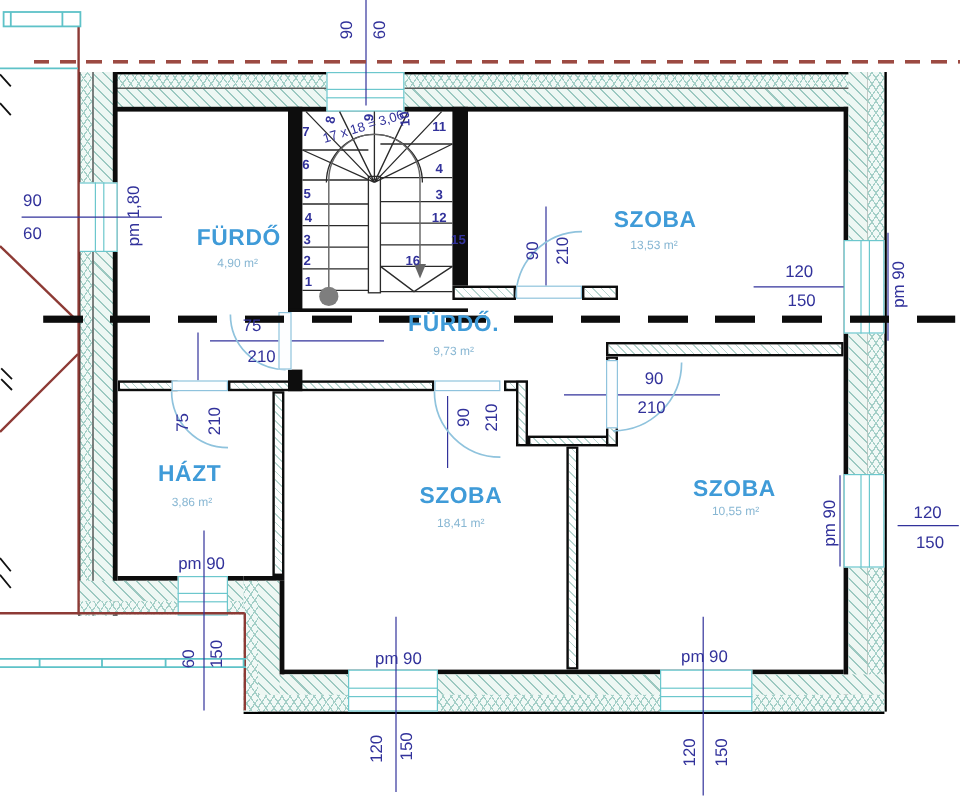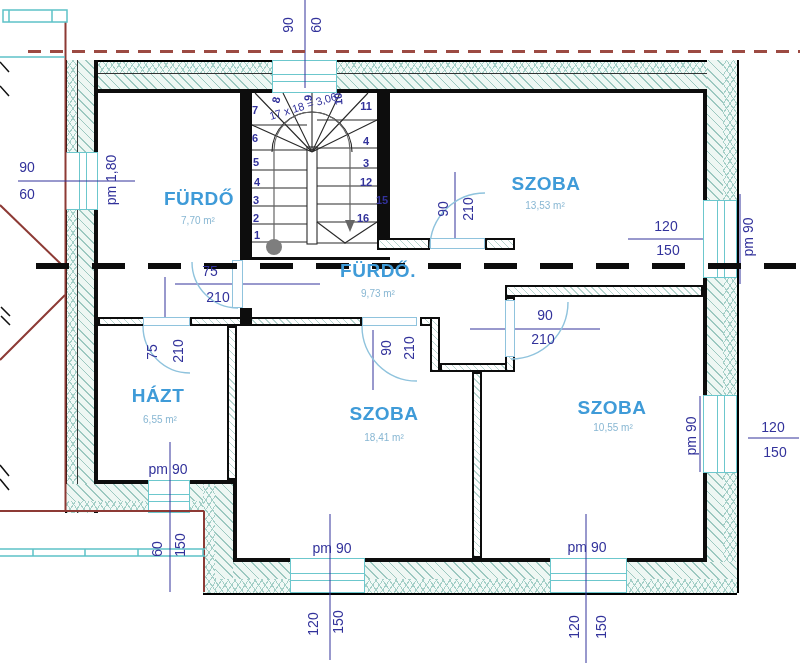--- a/index.html
+++ b/index.html
@@ -171,27 +171,27 @@
       <polygon points="345,220 355,220 350,232" fill="#666"></polygon>
       <circle cx="274" cy="247" r="8" fill="#7e7e7e"></circle>
     </g>
   </svg>
 
   <div class="dash-red"></div>
   <div class="dash-sec"></div>
 
 
   <div class="rn" style="left:199px;top:199px;">FÜRDŐ</div>
-  <div class="ra" style="left:198px;top:220px;">7,70 m²</div>
+  <div class="ra" style="left:198px;top:220px;">4,90 m²</div>
   <div class="rn" style="left:546px;top:184px;">SZOBA</div>
   <div class="ra" style="left:545px;top:205px;">13,53 m²</div>
   <div class="rn" style="left:378px;top:271px;">FÜRDŐ.</div>
   <div class="ra" style="left:378px;top:293px;">9,73 m²</div>
   <div class="rn" style="left:158px;top:396px;">HÁZT</div>
-  <div class="ra" style="left:160px;top:419px;">6,55 m²</div>
+  <div class="ra" style="left:160px;top:419px;">3,86 m²</div>
   <div class="rn" style="left:384px;top:414px;">SZOBA</div>
   <div class="ra" style="left:384px;top:437px;">18,41 m²</div>
   <div class="rn" style="left:612px;top:408px;">SZOBA</div>
   <div class="ra" style="left:613px;top:427px;">10,55 m²</div>
 
   <div class="tv" style="left:288px;top:25px;">90</div>
   <div class="tv" style="left:316px;top:25px;">60</div>
 
   <div class="t" style="left:27px;top:167px;">90</div>
   <div class="t" style="left:27px;top:194px;">60</div>
@@ -240,16 +240,16 @@
   <div class="sn" style="left:255px;top:138px;">6</div>
   <div class="sn" style="left:255px;top:110px;">7</div>
   <div class="snv" style="left:273px;top:94px;transform:rotate(-78deg);">8</div>
   <div class="snv" style="left:305px;top:92px;transform:rotate(-86deg);">9</div>
   <div class="snv" style="left:332px;top:93px;transform:rotate(-94deg);">10</div>
   <div class="sn" style="left:366px;top:106px;">11</div>
   <div class="sn" style="left:366px;top:141px;">4</div>
   <div class="sn" style="left:366px;top:163px;">3</div>
   <div class="sn" style="left:366px;top:182px;">12</div>
   <div class="sn" style="left:370px;top:200px;margin-left:12px;">15</div>
-  <div class="sn" style="left:363px;top:218px;text-align:right;">16</div>
+  <div class="sn" style="left:344px;top:218px;text-align:right;">16</div>
   <div class="formula" style="left:268px;top:100px;transform:rotate(-17deg);">17 x 18 = 3,06</div>
 
 </div>
 
 </body></html>

